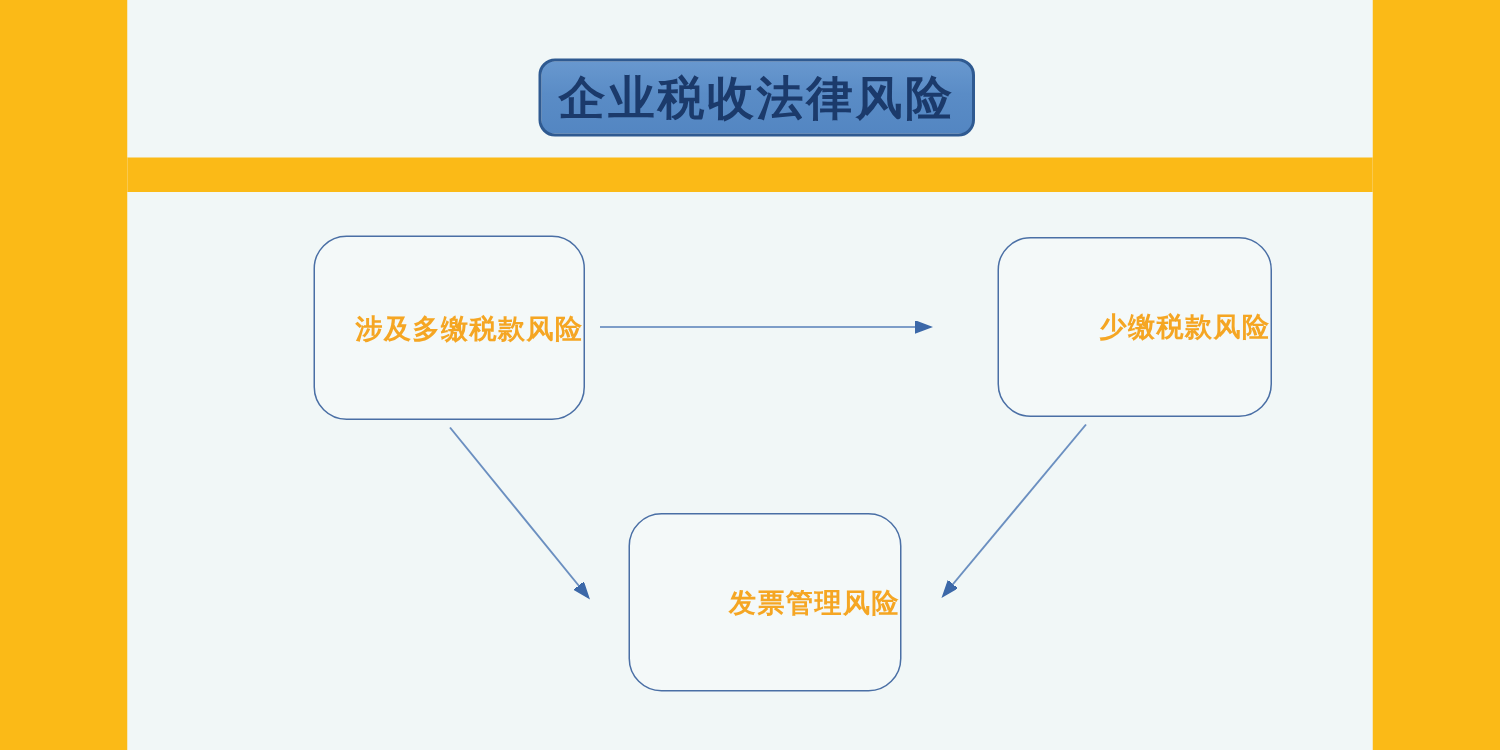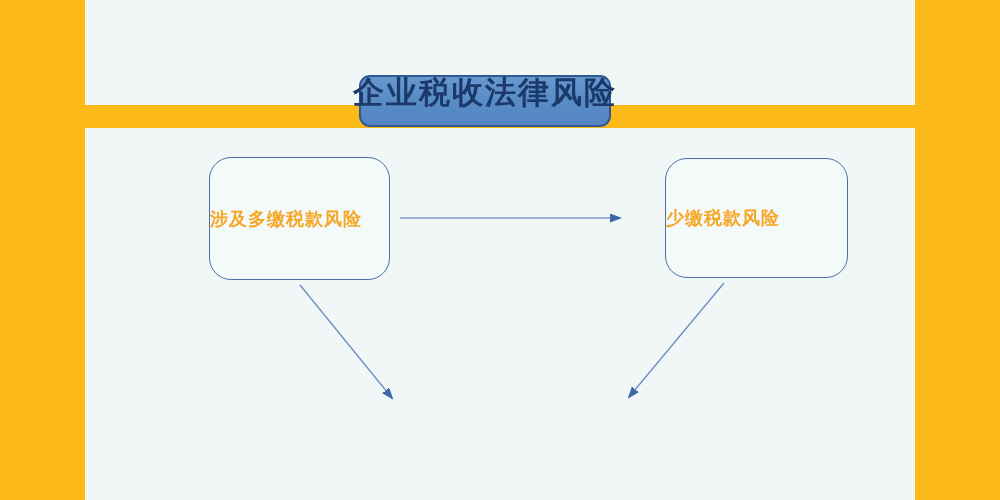--- a/index.html
+++ b/index.html
@@ -47,48 +47,48 @@
     position: absolute;
     left: 85px; top: 128px;
     width: 830px; height: 372px;
     background: #f1f7f7;
   }
 
   
   .title-banner {
     position: absolute;
     left: 359px; top: 39px;
-    width: 252px; height: 52px;
+    width: 291px; height: 52px;
     box-sizing: border-box;
     border: 2px solid #2f5a91;
     border-radius: 11px;
     background: linear-gradient(180deg, #6898cf 0%, #5a8cc6 45%, #5386c2 100%);
     display: flex;
+    align-items: center;
     justify-content: center;
-    margin-top: 36px;
   }
   .title-text {
     font-size: 31px;
     font-weight: bold;
     color: #1b3a6b;
     letter-spacing: 2px;
     line-height: 1;
     white-space: nowrap;
   }
 
   
   .node {
     position: absolute;
     box-sizing: border-box;
     border: 1.4px solid #4a6fa5;
     border-radius: 22px;
     background: #f4f9f9;
     display: flex;
     align-items: center;
-    justify-content: flex-start;
+    justify-content: flex-end;
   }
   .node-label {
     font-size: 18px;
     font-weight: bold;
     color: #f5a623;
     letter-spacing: 1px;
     white-space: nowrap;
     line-height: 1;
   }
 
@@ -137,14 +137,17 @@
   </svg>
 
   <div id="node-overpay" class="node">
     <span class="node-label">涉及多缴税款风险</span>
   </div>
 
   <div id="node-underpay" class="node">
     <span class="node-label">少缴税款风险</span>
   </div>
 
+  <div id="node-invoice" class="node">
+    <span class="node-label">发票管理风险</span>
+  </div>
 
 </div>
 
 </body></html>

